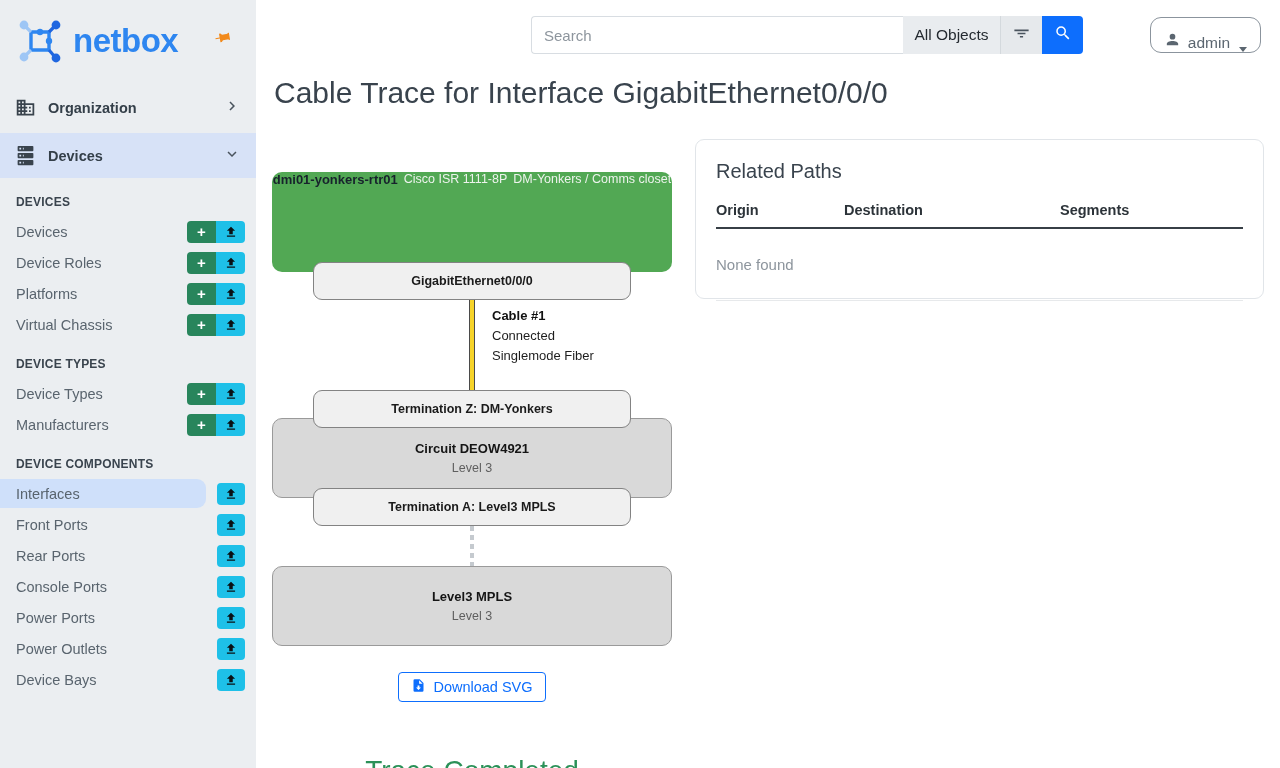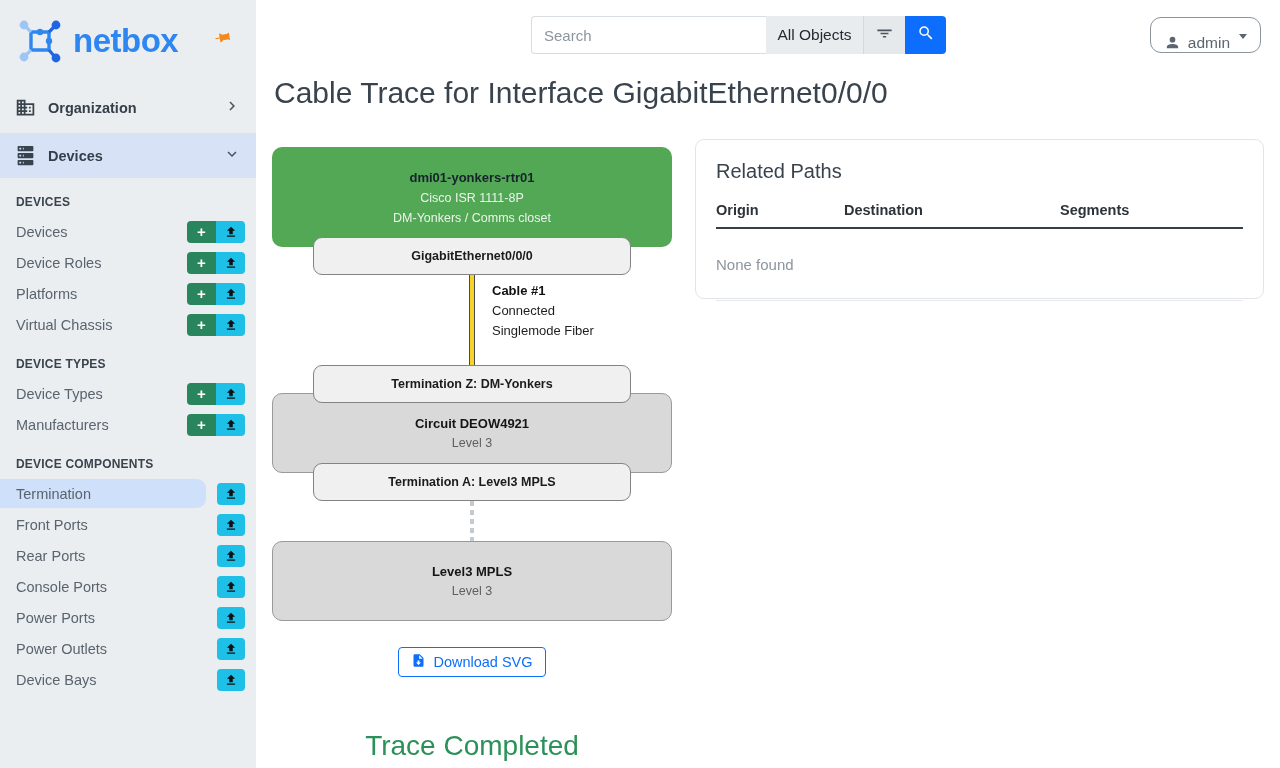--- a/index.html
+++ b/index.html
@@ -32,42 +32,42 @@
              background:var(--sidebar-active);border-radius:0 9px 9px 0}
   .btn-pair{display:flex;position:relative;z-index:1}
   .mini-btn{width:29px;height:22px;display:flex;align-items:center;justify-content:center;cursor:pointer}
   .mini-btn.add{background:var(--add-green);border-radius:4px 0 0 4px;color:#fff;font-weight:700;font-size:15px;line-height:1}
   .mini-btn.imp{background:var(--import-cyan);border-radius:0 4px 4px 0}
   .mini-btn.imp.solo{border-radius:4px;width:28px}
 
   
   .main{flex:1;position:relative;background:#fff}
   .topbar{height:70px;position:relative}
-  .search-group{position:absolute;left:275px;top:16px;height:38px;width:415px;display:flex}
+  .search-group{position:absolute;left:275px;top:16px;height:38px;width:552px;display:flex}
   .search-input{flex:1;min-width:0;border:1px solid #d8dde2;border-right:none;border-radius:4px 0 0 4px;
                 padding:0 12px;font-size:15px;color:#333;outline:none;font-family:inherit}
   .search-input::placeholder{color:#8d959d}
   .scope{width:97px;background:#e9ecef;display:flex;align-items:center;justify-content:center;
          font-size:15.5px;color:#242a30;cursor:pointer;white-space:nowrap}
   .filter-btn{width:42px;background:#e6e9ec;border-left:1px solid #d4d9dd;display:flex;
               align-items:center;justify-content:center;cursor:pointer}
   .search-btn{width:41px;background:var(--accent);border-radius:0 4px 4px 0;display:flex;
               align-items:center;justify-content:center;cursor:pointer}
   .admin-btn{position:absolute;right:19px;top:17px;height:36px;border:1px solid #8b949d;border-radius:11px;
-             background:#fff;display:flex;align-items:flex-start;gap:7px;padding:16px 13px;color:#5b6670;
+             background:#fff;display:flex;align-items:flex-end;gap:7px;padding:0 13px;color:#5b6670;
              font-size:15.5px;cursor:pointer}
   .caret-down{width:0;height:0;border-left:4.5px solid transparent;border-right:4.5px solid transparent;
               border-top:5.5px solid #5b6670;margin-left:2px}
 
   .page-title{margin:4px 0 0 18px;font-size:30px;font-weight:400;color:#39434d;line-height:38px}
   .columns{display:flex;align-items:flex-start;margin-top:27px}
   .trace-col{width:432px;flex-shrink:0;display:flex;flex-direction:column;align-items:center}
 
-  .node-main{width:400px;height:100px;margin-top:8px;background:var(--node-green);border-radius:10px;
-             display:flex;flex-direction:column;align-items:center;justify-content:center;gap:6px}
+  .node-main{width:400px;height:100px;margin-top:33px;background:var(--node-green);border-radius:10px;
+             display:flex;align-items:flex-start;justify-content:center;gap:6px}
   .node-title{font-size:13px;font-weight:700;color:#17222c}
   .node-sub{font-size:12.5px;color:#edf3ed}
   .port{width:318px;height:38px;background:#f0f0f0;border:1px solid #838383;border-radius:9px;
         margin-top:-10px;position:relative;z-index:2;display:flex;align-items:center;justify-content:center;
         font-size:12.5px;font-weight:700;color:#1b1b1b}
   .cable-seg{height:100px;width:100%;position:relative}
   .cable-line{position:absolute;left:50%;transform:translateX(-50%);top:0;bottom:0;width:6px;
               background:var(--cable-yellow);border-left:1px solid #4a4a4a;border-right:1px solid #4a4a4a}
   .cable-label{position:absolute;left:calc(50% + 20px);top:6px;font-size:13px;line-height:20px;color:#1e1e1e}
   .cable-label .b{font-weight:700;color:#111}
@@ -215,21 +215,21 @@
           <a class="mini-btn add">+</a>
           <a class="mini-btn imp">
             <span style="line-height:0"><svg viewBox="0 0 24 24" width="14" height="14">
                 <path fill="#0a1014" d="M9,16V10H5L12,3L19,10H15V16H9M5,20V18H19V20H5Z"></path>
               </svg></span>
           </a>
         </span>
       </div>
       <div class="group-title">DEVICE COMPONENTS</div>
       <div class="side-item active">
-        <span class="label">Termination</span>
+        <span class="label">Interfaces</span>
         <span class="btn-pair">
           <a class="mini-btn imp solo">
             <span style="line-height:0"><svg viewBox="0 0 24 24" width="14" height="14">
                 <path fill="#0a1014" d="M9,16V10H5L12,3L19,10H15V16H9M5,20V18H19V20H5Z"></path>
               </svg></span>
           </a>
         </span>
       </div>
       <div class="side-item">
         <span class="label">Front Ports</span>

